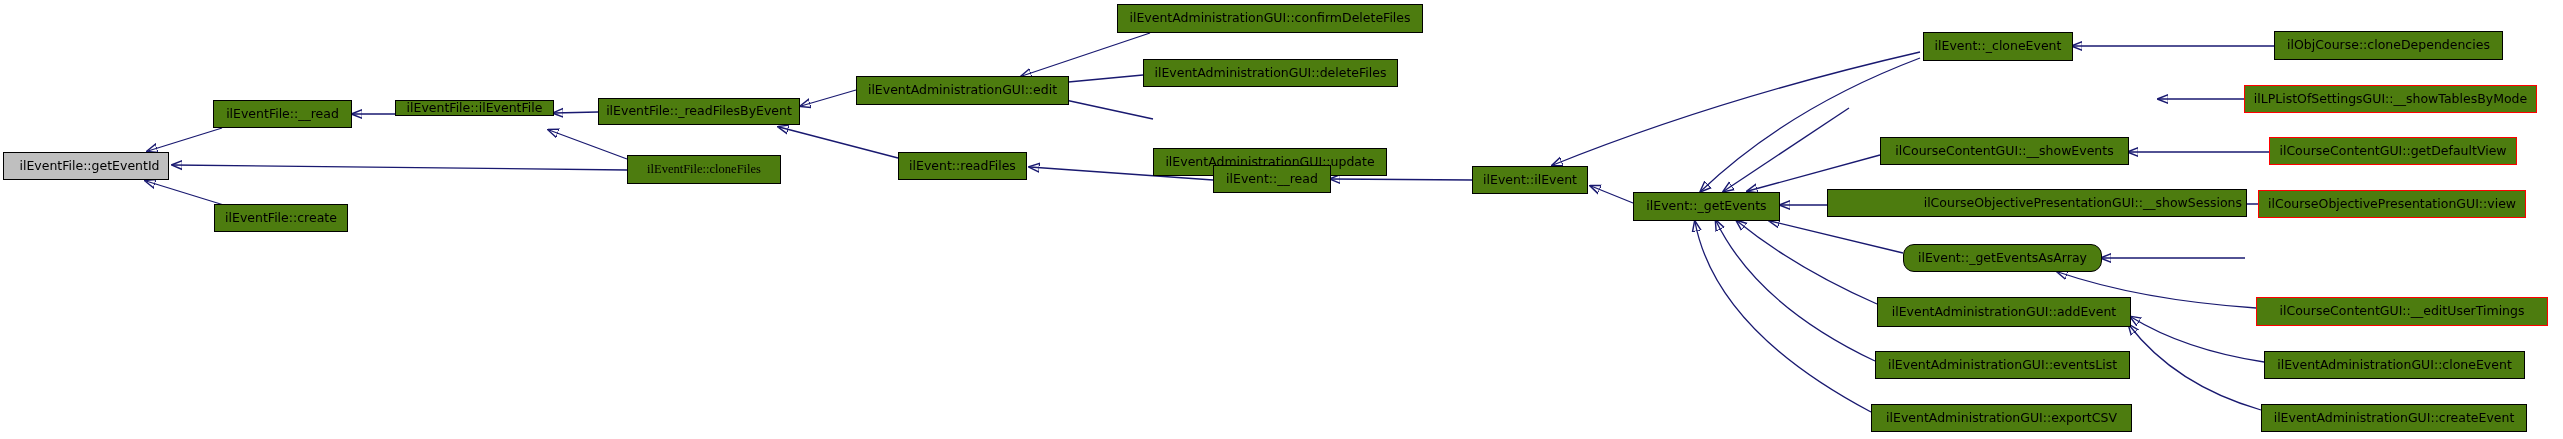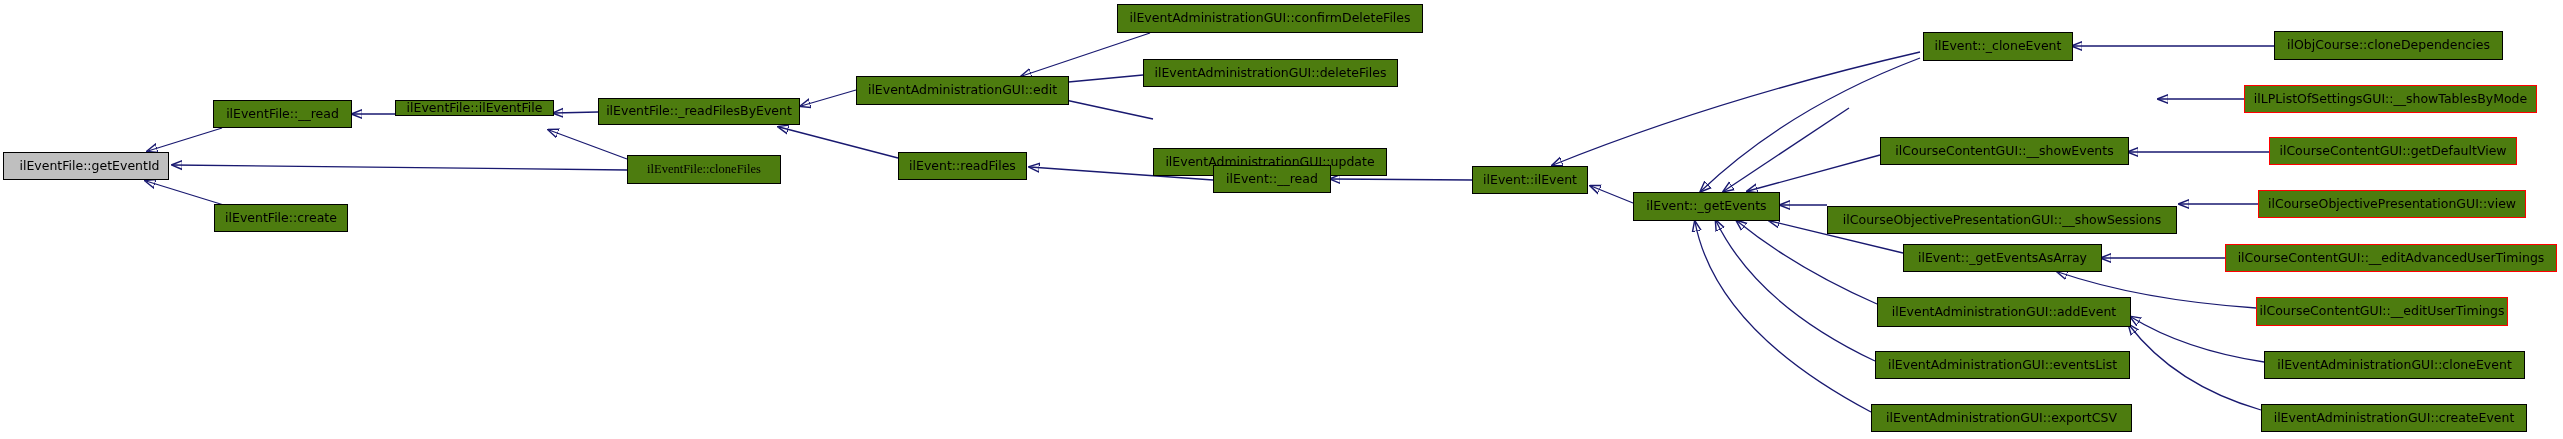--- a/index.html
+++ b/index.html
@@ -122,36 +122,33 @@
     </div>
     <div class="node red" style="left: 2244px; top: 85px; width: 293px; height: 28px;">
       <span>ilLPListOfSettingsGUI::__showTablesByMode</span>
     </div>
     <div class="node " style="left: 1880px; top: 137px; width: 249px; height: 28px;">
       <span>ilCourseContentGUI::__showEvents</span>
     </div>
     <div class="node red" style="left: 2269px; top: 137px; width: 248px; height: 28px;">
       <span>ilCourseContentGUI::getDefaultView</span>
     </div>
-    <div class="node " style="left: 1827px; top: 206px; width: 350px; height: 28px;">
+    <div class="node " style="left: 1827px; top: 189px; width: 420px; height: 28px; justify-content: flex-end;">
       <span>ilCourseObjectivePresentationGUI::__showSessions</span>
     </div>
     <div class="node red" style="left: 2258px; top: 190px; width: 268px; height: 28px;">
       <span>ilCourseObjectivePresentationGUI::view</span>
     </div>
-    <div class="node " style="left: 1903px; top: 244px; width: 199px; height: 28px;">
+    <div class="node " style="left: 1903px; top: 244px; width: 199px; height: 28px; border-radius: 11px;">
       <span>ilEvent::_getEventsAsArray</span>
-    </div>
-    <div class="node red" style="left: 2225px; top: 244px; width: 332px; height: 28px;">
-      <span>ilCourseContentGUI::__editAdvancedUserTimings</span>
     </div>
     <div class="node " style="left: 1877px; top: 297px; width: 254px; height: 30px;">
       <span>ilEventAdministrationGUI::addEvent</span>
     </div>
-    <div class="node red" style="left: 2256px; top: 297px; width: 252px; height: 29px;">
+    <div class="node red" style="left: 2256px; top: 297px; width: 292px; height: 29px;">
       <span>ilCourseContentGUI::__editUserTimings</span>
     </div>
     <div class="node " style="left: 1875px; top: 351px; width: 255px; height: 28px;">
       <span>ilEventAdministrationGUI::eventsList</span>
     </div>
     <div class="node " style="left: 2264px; top: 351px; width: 261px; height: 28px;">
       <span>ilEventAdministrationGUI::cloneEvent</span>
     </div>
     <div class="node " style="left: 1871px; top: 404px; width: 261px; height: 28px;">
       <span>ilEventAdministrationGUI::exportCSV</span>

